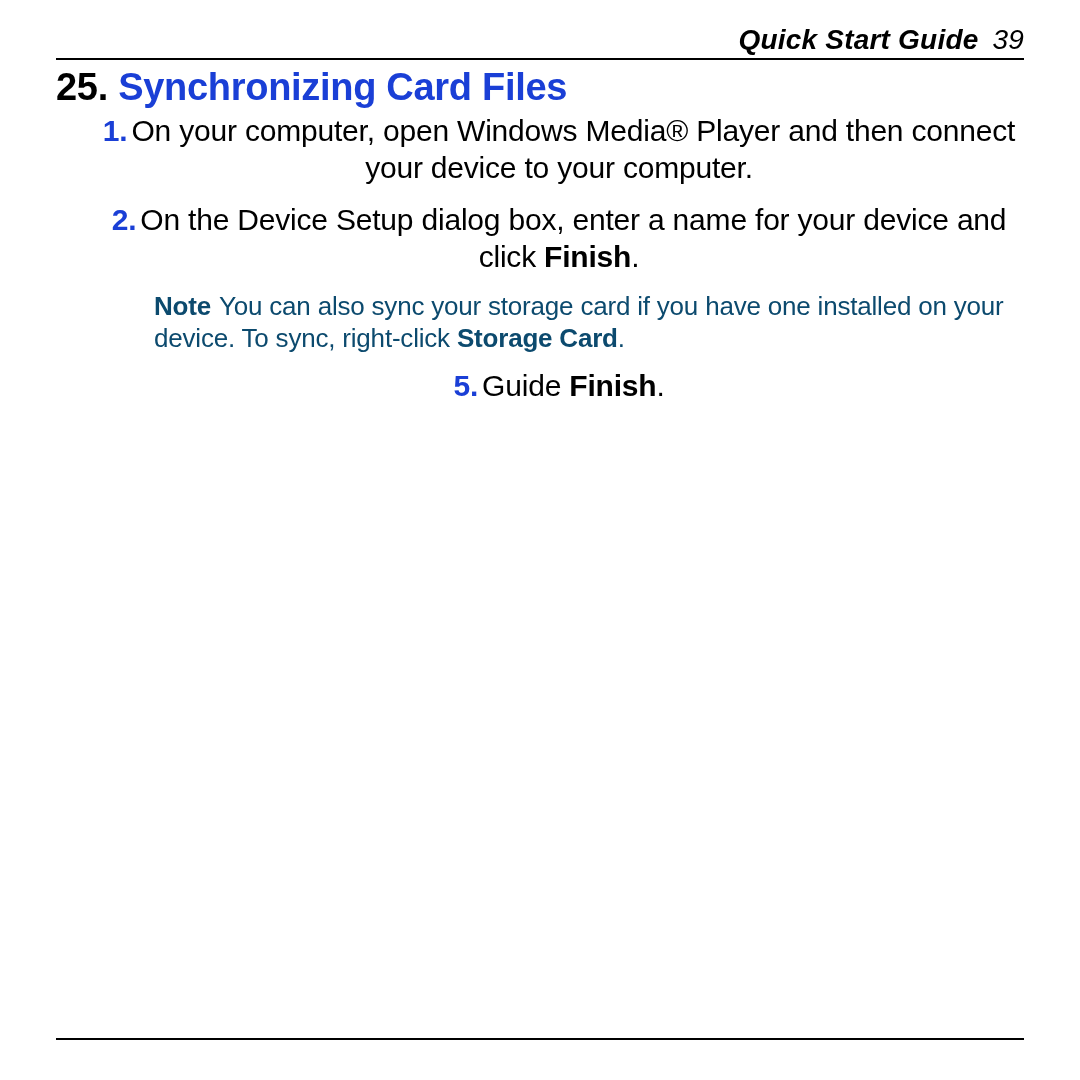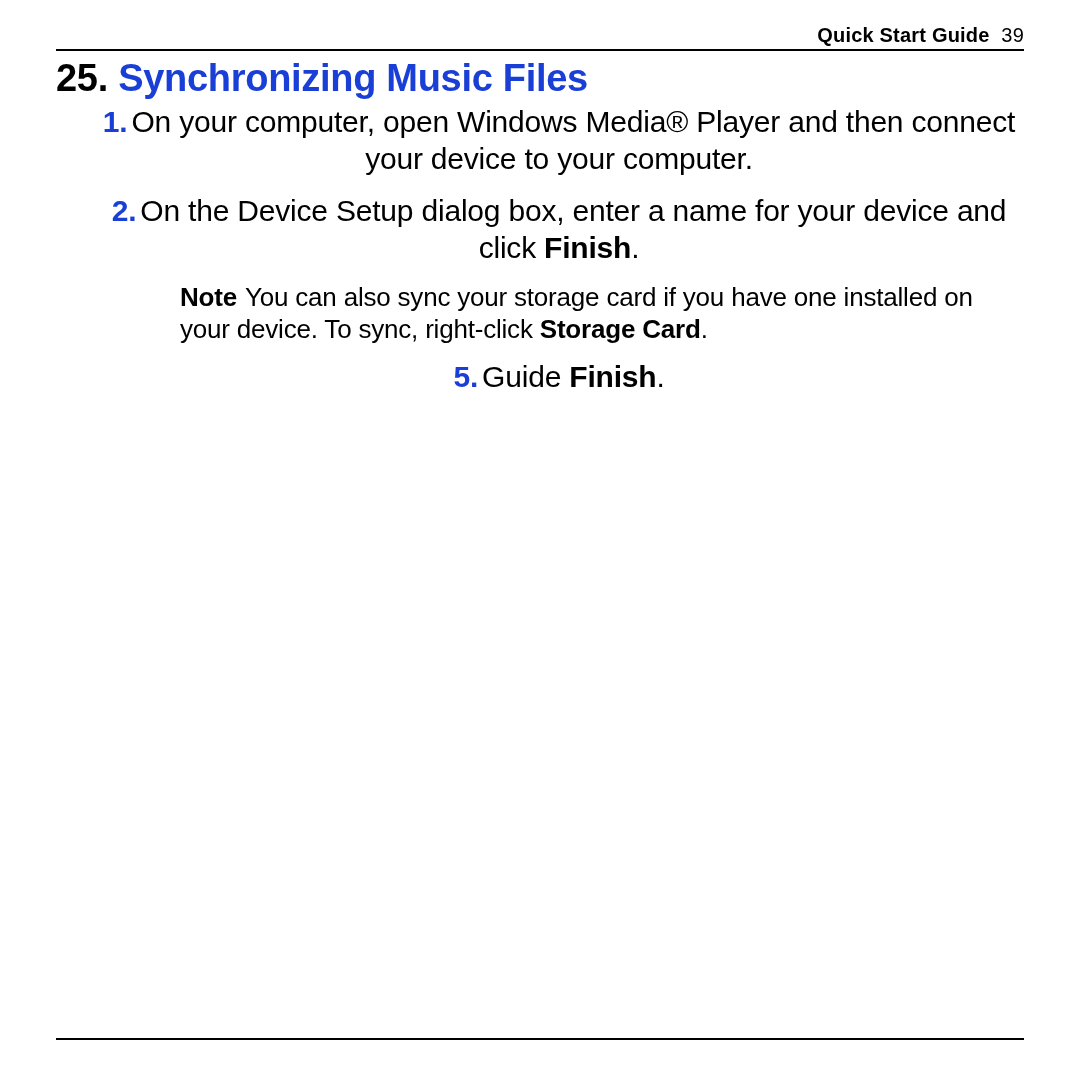--- a/index.html
+++ b/index.html
@@ -16,22 +16,23 @@
     width: 1080px;
     height: 1080px;
     padding: 24px 56px 24px 56px;
   }
   .header-area {
     border-bottom: 2px solid #000;
     padding-bottom: 2px;
   }
   .header-line {
     text-align: right;
-    font-size: 20px;
+    font-size: 28px;
     letter-spacing: 0.2px;
+    font-style: italic;
   }
   .header-line .guide-label {
     font-weight: 700;
   }
   .header-line .page-num {
     font-weight: 400;
     margin-left: 6px;
   }
   .section-heading {
     margin: 6px 0 4px 0;
@@ -62,24 +63,24 @@
     letter-spacing: -0.2px;
     text-align: center;
   }
   ol.steps > li .step-num {
     font-weight: 700;
     color: #1a3fd6;
     margin-right: 4px;
   }
   .b { font-weight: 700; }
   .note-block {
-    margin: 2px 0 14px 86px;
+    margin: 2px 0 14px 60px;
     font-size: 26px;
     line-height: 1.2;
-    color: #000000;
+    color: #0c4a6e;
     letter-spacing: -0.2px;
   }
   .note-block .note-label {
     font-weight: 700;
     margin-right: 8px;
   }
   .note-body {
     display: inline;
   }
   .narrow-step {
@@ -102,21 +103,21 @@
 
   <div class="header-area">
     <div class="header-line">
       <span class="guide-label">Quick Start Guide</span>
       <span class="page-num">39</span>
     </div>
   </div>
 
   <h1 class="section-heading">
     <span class="num">25.</span>
-    <span>Synchronizing Music Files</span>
+    <span>Synchronizing Card Files</span>
   </h1>
 
 
   <ol class="steps">
 
     <li>
       <span class="step-num">1.</span><span>On your computer, open Windows Media® Player and then connect your device to your computer.</span>
     </li>
 
     <li>

